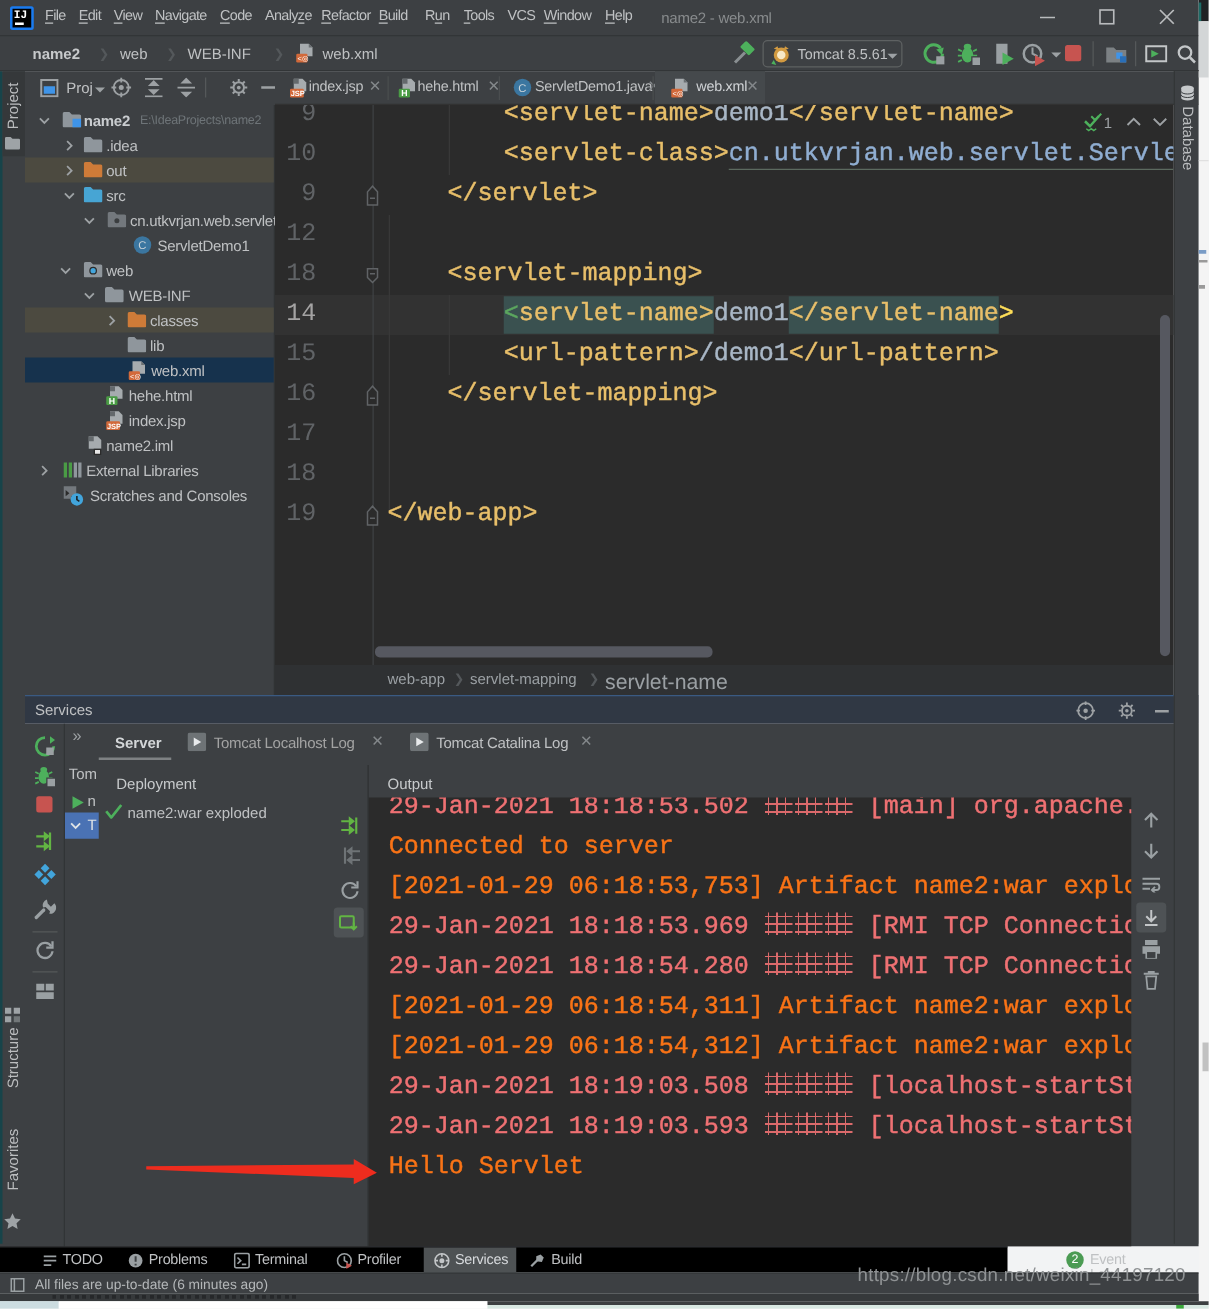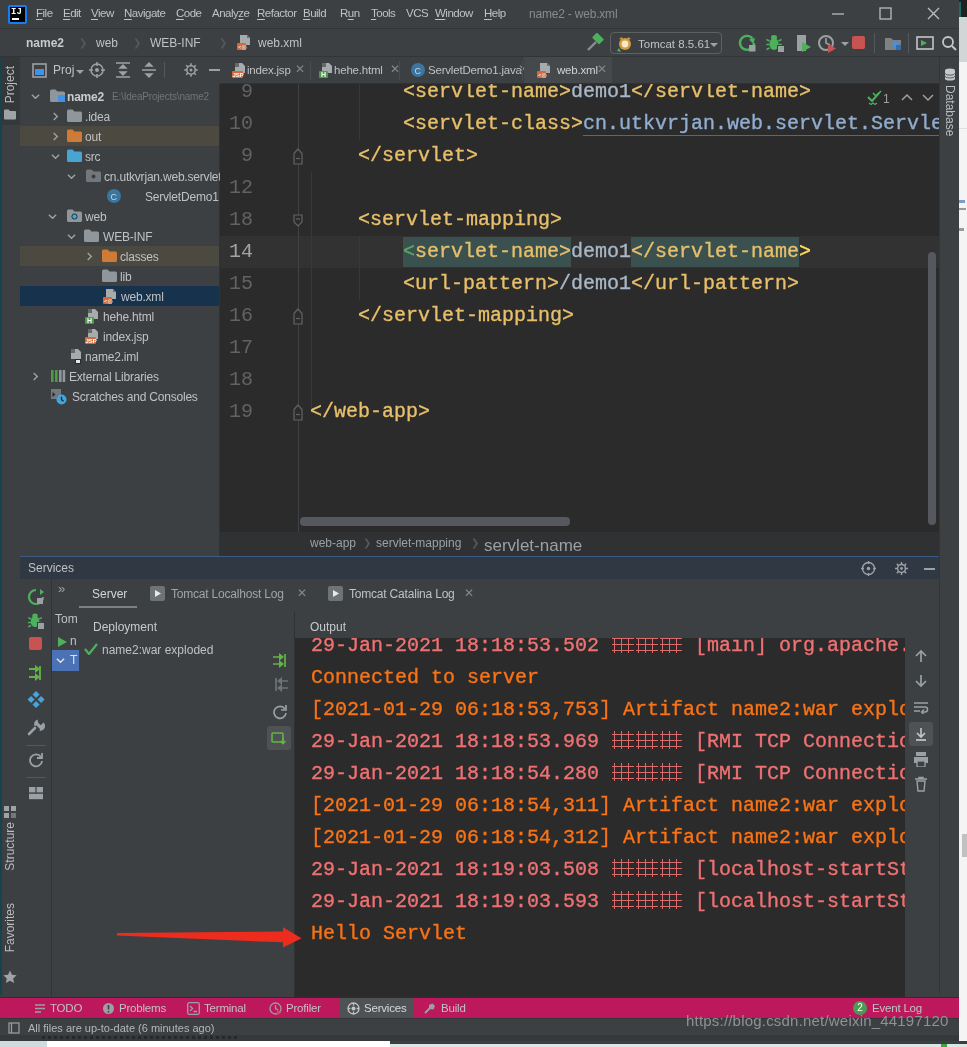--- a/index.html
+++ b/index.html
@@ -39,21 +39,21 @@
   .log{position:absolute;font-size:20px;line-height:32px;font-family:"Liberation Mono",monospace;-webkit-text-stroke:0.35px currentColor;}
   .log>div{white-space:pre;height:32px;}
   .lr{color:#ef7173;}
   .lw{color:#f97316;}
   .cjk{display:inline-block;width:22px;height:18px;margin:0 1px -2px 1px;
        background:
         repeating-linear-gradient(0deg,transparent 0 1.8px,currentColor 1.8px 3.1px,transparent 3.1px 6.2px),
         repeating-linear-gradient(90deg,transparent 0 2px,currentColor 2px 3.3px,transparent 3.3px 6.8px);
        opacity:.9;}
   
-  #sbar{left:0;top:997px;width:959px;height:21px;background:#be185d;border-top:1px solid #2c2e30;box-sizing:border-box;}
+  #sbar{left:0;top:997px;width:806px;height:21px;background:#000000;border-top:1px solid #2c2e30;box-sizing:border-box;}
   #ibar{left:0;top:1018px;width:959px;height:17px;background:#3d4043;border-top:1px solid #333639;box-sizing:border-box;}
   .sitem{position:absolute;top:4px;font-size:11.5px;letter-spacing:-0.2px;color:#bfc1c3;}
   
   #pagecol{left:959px;top:0;width:8px;height:1047px;background:#f4f4f4;}
 </style>
 </head>
 <body>
 <div class="abs" id="titlebar">
   <div class="abs" style="left:8px;top:5px;width:15px;height:15px;background:#000;border:2px solid #1a7bf0;border-radius:2px;">
     <div class="abs" style="left:1px;top:0px;width:13px;height:9px;color:#fff;font-size:9px;font-weight:bold;font-family:'Liberation Mono',monospace;letter-spacing:0;">IJ</div>
@@ -262,21 +262,21 @@
         <path d="M0 2 a1.5 1.5 0 0 1 1.5 -1.5 h4 l2 2 h6 a1.5 1.5 0 0 1 1.5 1.5 v7.5 a1.5 1.5 0 0 1 -1.5 1.5 h-12 a1.5 1.5 0 0 1 -1.5 -1.5z" fill="#73787d"></path>
         <circle cx="7.5" cy="7.5" r="2" fill="#3b3e40"></circle>
       </svg>
     <span class="tlabel" style="left:84px;">cn.utkvrjan.web.servlet</span>
   </div>
   <div class="trow" style="top:102px;">
     <svg class="abs" style="left:86px;top:2px;" width="16" height="16" viewBox="0 0 16 16">
         <circle cx="8" cy="8" r="7" fill="#3b76a0"></circle>
         <text x="4.5" y="11.5" font-size="9" fill="#cdd5da" font-family="Liberation Sans">C</text>
       </svg>
-    <span class="tlabel" style="left:106px;margin-left:19px;">ServletDemo1</span>
+    <span class="tlabel" style="left:106px;">ServletDemo1</span>
   </div>
   <div class="trow" style="top:122px;">
     <svg class="chev" style="left:28px;top:6px;" viewBox="0 0 10 10">
         <path d="M1 3 l4 4 4 -4" fill="none" stroke="#9da1a4" stroke-width="1.6"></path>
       </svg>
     <svg class="abs" style="left:47px;top:3px;" width="15" height="13" viewBox="0 0 15 13">
         <path d="M0 2 a1.5 1.5 0 0 1 1.5 -1.5 h4 l2 2 h6 a1.5 1.5 0 0 1 1.5 1.5 v7.5 a1.5 1.5 0 0 1 -1.5 1.5 h-12 a1.5 1.5 0 0 1 -1.5 -1.5z" fill="#8f969c"></path>
         <circle cx="7.5" cy="7.5" r="2.6" fill="#43a6dd" stroke="#2b2b2b" stroke-width="1"></circle>
       </svg>
     <span class="tlabel" style="left:65px;">web</span>
@@ -488,21 +488,21 @@
         <path d="M2 1 l9 5 -9 5z" fill="#4db05c"></path>
       </svg>
     <span class="abs" style="left:18px;top:55px;font-size:12px;color:#bfc1c3;">n</span>
     <div class="abs" style="left:0;top:71px;width:27px;height:21px;background:#4a72b4;">
       <svg class="chev" style="left:4px;top:6px;" viewBox="0 0 10 10">
           <path d="M1 3 l4 4 4 -4" fill="none" stroke="#dfe3e6" stroke-width="1.6"></path>
         </svg>
       <span class="abs" style="left:18px;top:3px;font-size:12px;color:#dfe3e6;">T</span>
     </div>
   </div>
-  <span class="abs" style="left:92px;top:8px;font-size:12px;color:#d3d6d8;">Server</span>
+  <span class="abs" style="left:92px;top:8px;font-size:12px;color:#d3d6d8;font-weight:bold;">Server</span>
   <div class="abs" style="left:79px;top:27px;width:58px;height:2px;background:#7e8183;"></div>
   <svg class="abs" style="left:150px;top:7px;" width="15" height="15" viewBox="0 0 15 15">
       <rect x="0" y="0" width="15" height="15" rx="2" fill="#6e7376"></rect>
       <path d="M5 4 l6 3.5 -6 3.5z" fill="#e8eaec"></path>
     </svg>
   <span class="abs" style="left:171px;top:8px;font-size:12px;letter-spacing:-0.2px;color:#a3a3a3;">Tomcat Localhost Log</span>
   <span class="abs" style="left:297px;top:7px;font-size:12px;color:#84888b;">✕</span>
   <svg class="abs" style="left:328px;top:7px;" width="15" height="15" viewBox="0 0 15 15">
       <rect x="0" y="0" width="15" height="15" rx="2" fill="#6e7376"></rect>
       <path d="M5 4 l6 3.5 -6 3.5z" fill="#e8eaec"></path>

